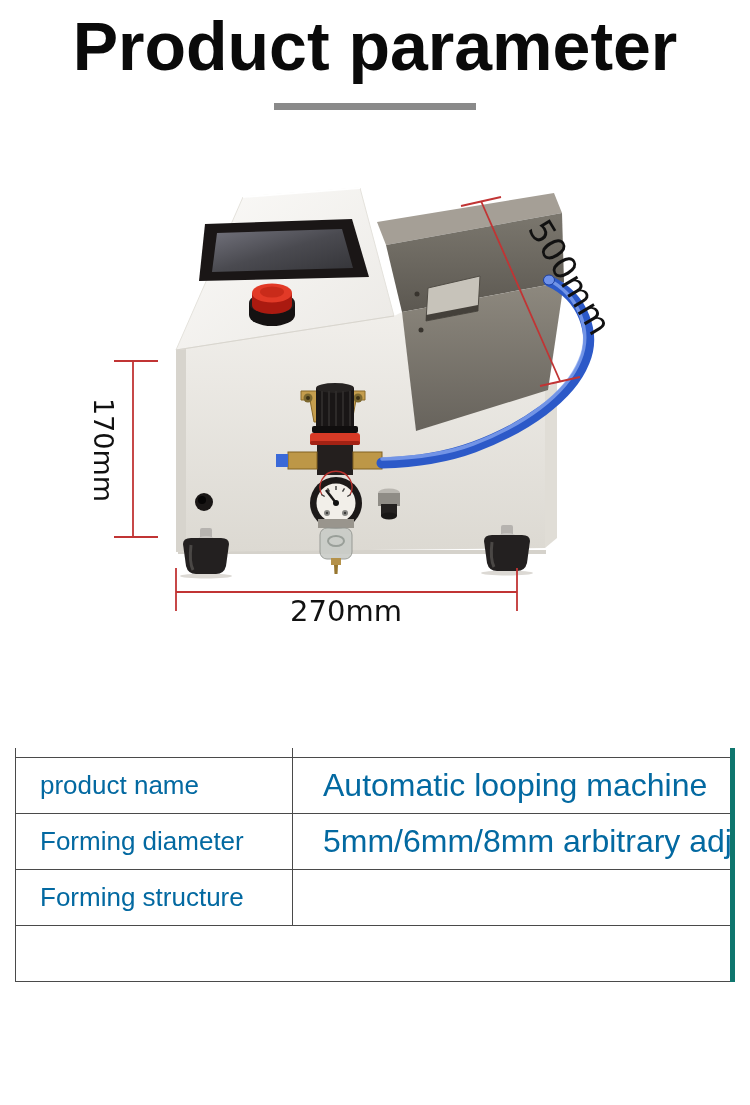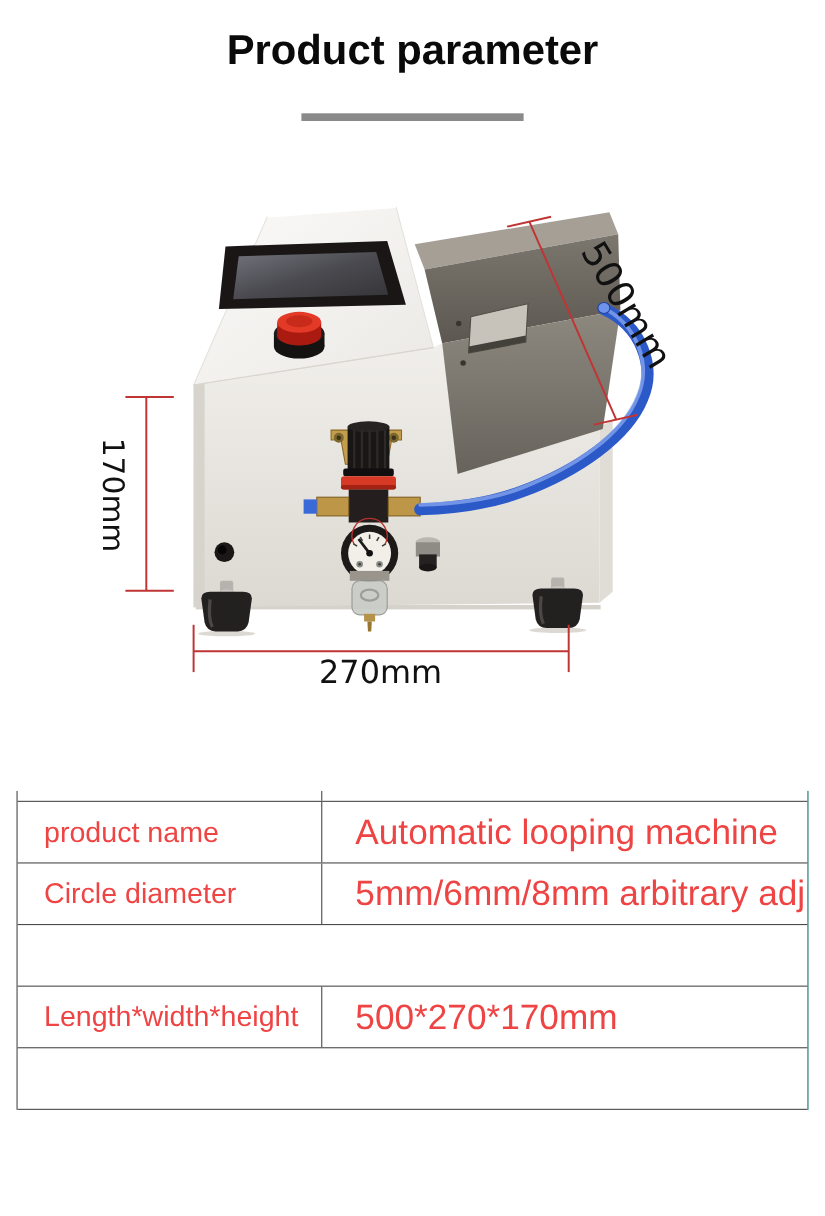--- a/index.html
+++ b/index.html
@@ -10,44 +10,44 @@
     background:#ffffff;
     overflow:hidden;
     font-family:"Liberation Sans", sans-serif;
   }
   .page-title{
     margin:0;
     padding:16px 0 0 0;
     text-align:center;
     font-family:"Liberation Sans", sans-serif;
     font-weight:bold;
-    font-size:38px;
+    font-size:68px;
     line-height:60px;
     color:#0a0a0a;
     letter-spacing:0px;
   }
   .title-underline{
     width:202px;height:7px;
     margin:27px auto 0 auto;
     background:#8a8a8a;
   }
   .machine-wrap{
     position:absolute;
     left:0;top:0;
     width:750px;height:680px;
   }
   .spec-table{
     position:absolute;
-    left:15px;top:719px;
+    left:15px;top:748px;
     width:720px;
     box-sizing:border-box;
     border-left:1px solid #4a4a4a;
-    border-right:1px solid #0f766e;
+    border-right:5px solid #0f766e;
     font-family:"Liberation Sans", sans-serif;
-    color:#ef4444;
+    color:#0369a1;
   }
   .spec-sliver{
     display:flex;
     height:10px;
     border-bottom:1px solid #4a4a4a;
     box-sizing:border-box;
   }
   .spec-row{
     display:flex;
     height:56px;
@@ -244,26 +244,23 @@
   <div class="spec-table">
     <div class="spec-sliver">
       <div class="cell-label"></div>
       <div class="cell-value"></div>
     </div>
     <div class="spec-row">
       <div class="cell-label">product name</div>
       <div class="cell-value">Automatic looping machine</div>
     </div>
     <div class="spec-row">
-      <div class="cell-label">Circle diameter</div>
+      <div class="cell-label">Forming diameter</div>
       <div class="cell-value">5mm/6mm/8mm arbitrary adjustment</div>
     </div>
     <div class="spec-row">
-    </div>
-    <div class="spec-row">
-      <div class="cell-label">Length*width*height</div>
-      <div class="cell-value">500*270*170mm</div>
+      <div class="cell-label">Forming structure</div>
     </div>
     <div class="spec-row">
     </div>
   </div>
 
 </div>
 
 </body></html>

